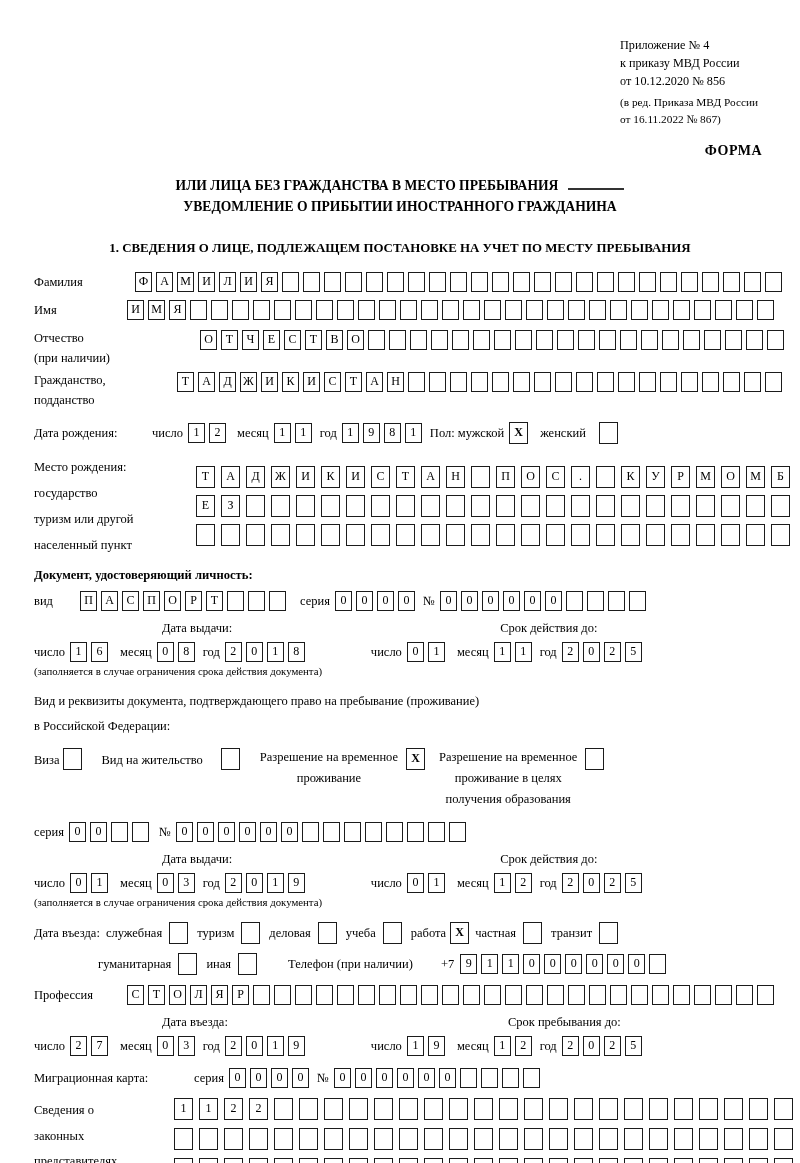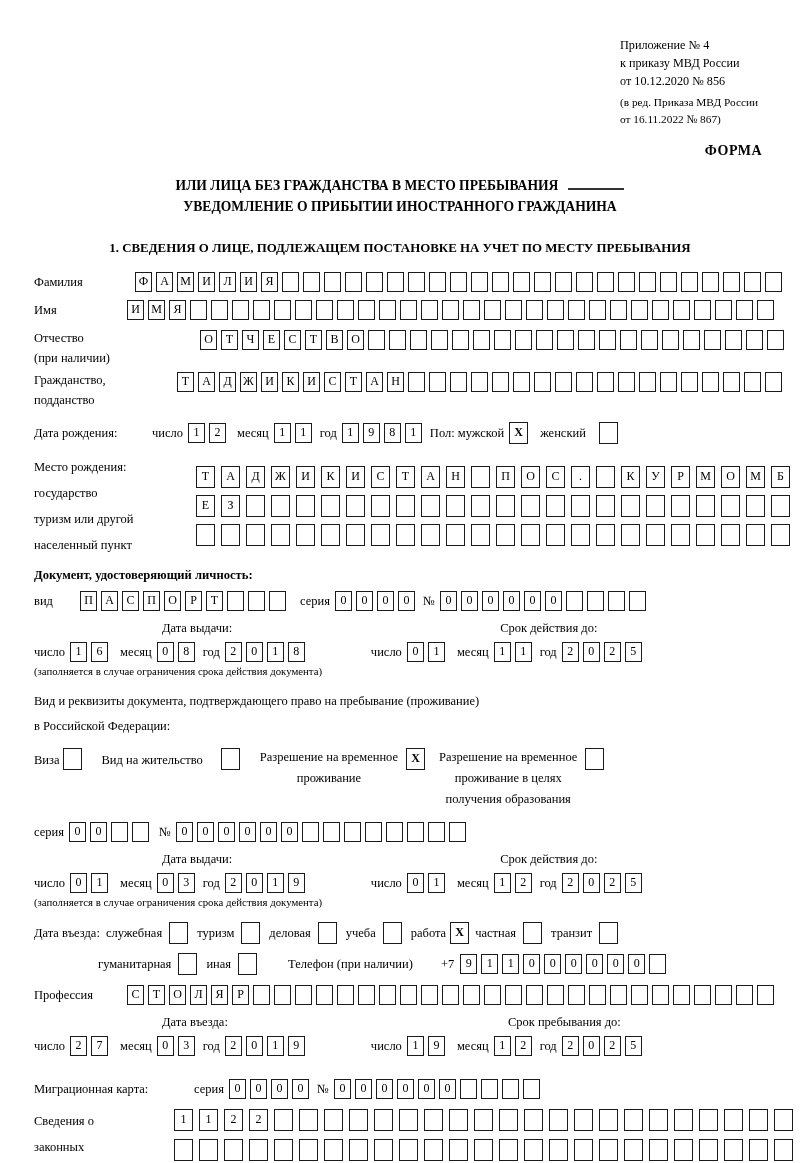--- a/index.html
+++ b/index.html
@@ -666,21 +666,21 @@
       <span class="dword" style="margin-left:8px;">год</span>
       <span class="cells">
           <span class="cell">2</span>
           <span class="cell">0</span>
           <span class="cell">2</span>
           <span class="cell">5</span>
         </span>
     </span>
   </div>
 
-  <div class="row" style="margin-top:23px;">
+  <div class="row" style="margin-top:12px;">
     <span class="lbl" style="width:160px;">Миграционная карта:</span>
     <span class="dword">серия</span>
     <span class="cells">
         <span class="cell">0</span>
         <span class="cell">0</span>
         <span class="cell">0</span>
         <span class="cell">0</span>
       </span>
     <span class="dword" style="margin-left:8px;">№</span>
     <span class="cells">

